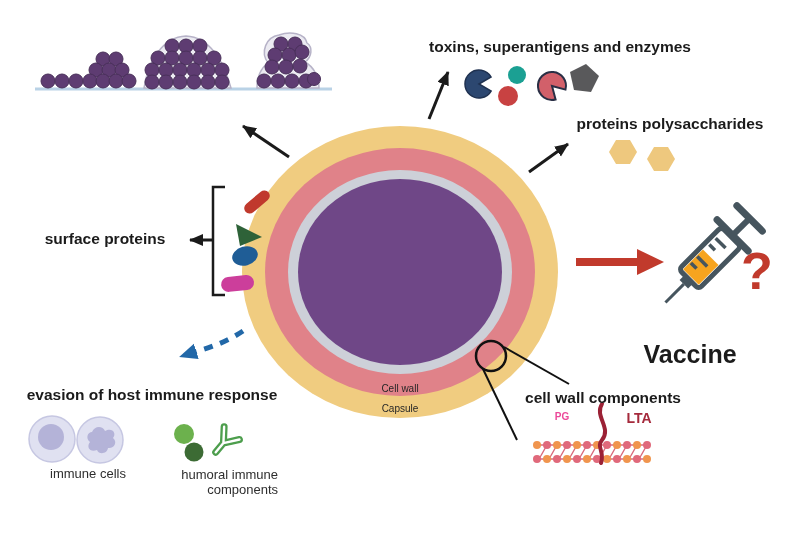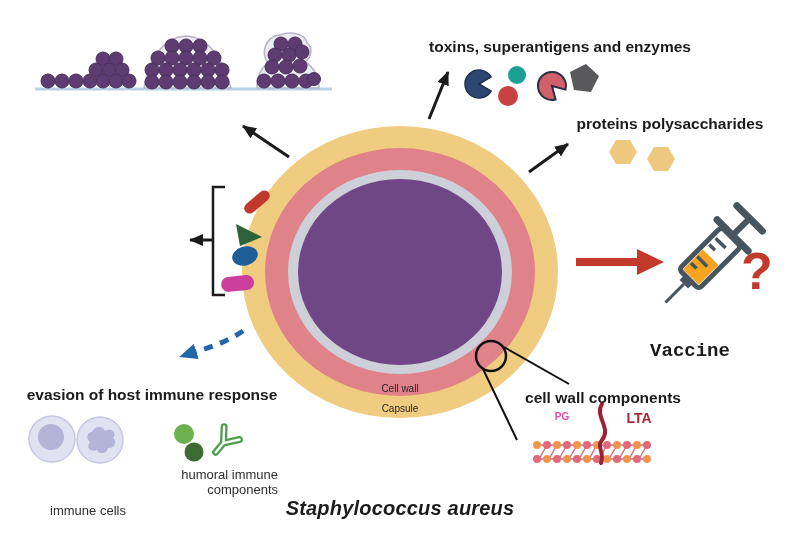--- a/index.html
+++ b/index.html
@@ -8,21 +8,21 @@
     font-family:"Liberation Sans","DejaVu Sans",sans-serif;color:#1b1b1b;
   }
   .scene svg{position:absolute;left:0;top:0;}
   .lbl{position:absolute;transform:translateX(-50%);white-space:nowrap;
        font-weight:700;font-size:15.5px;color:#1b1b1b;text-align:center;line-height:1.1;}
   .lbl.small{font-weight:400;font-size:13px;color:#2e2e2e;}
   .lbl.wrap{white-space:normal;width:130px;line-height:1.18;}
   .lbl.ring{font-weight:400;font-size:10px;color:#262626;}
   .lbl.pg{color:#ec4899;font-size:10px;}
   .lbl.lta{color:#a52a3c;font-size:14px;}
-  .lbl.vaccine{font-size:19px;font-family:Liberation Mono, monospace;}
+  .lbl.vaccine{font-size:25px;}
   .lbl.qmark{font-size:52px;color:#c13a2c;font-weight:800;}
   .lbl.title{font-size:20px;font-style:italic;letter-spacing:0.2px;}
 </style>
 </head>
 <body>
 
 <div class="scene">
 
 <svg width="800" height="541" viewBox="0 0 800 541">
   <defs>
@@ -211,25 +211,25 @@
     <line x1="700" y1="249" x2="708" y2="249" stroke="#46555e" stroke-width="3.5"></line>
     <line x1="700" y1="266" x2="714" y2="266" stroke="#46555e" stroke-width="3.5"></line>
     <line x1="700" y1="275" x2="708" y2="275" stroke="#46555e" stroke-width="3.5"></line>
     <rect x="704" y="288" width="12" height="7" fill="#46555e"></rect>
     <line x1="710" y1="295" x2="710" y2="321" stroke="#46555e" stroke-width="3"></line>
   </g>
 </svg>
 
 <div class="lbl" style="left:560px;top:38px;">toxins, superantigens and enzymes</div>
 <div class="lbl" style="left:670px;top:115px;">proteins polysaccharides</div>
+<div class="lbl" style="left:105px;top:230px;">surface proteins</div>
 <div class="lbl" style="left:152px;top:386px;">evasion of host immune response</div>
-<div class="lbl small" style="left:88px;top:467px;margin-top:37px;">immune cells</div>
+<div class="lbl small" style="left:88px;top:467px;">immune cells</div>
 <div class="lbl small wrap" style="left:213px;top:467px;text-align:right;">humoral immune components</div>
 <div class="lbl ring" style="left:400px;top:383px;">Cell wall</div>
 <div class="lbl ring" style="left:400px;top:403px;">Capsule</div>
 <div class="lbl" style="left:603px;top:389px;">cell wall components</div>
 <div class="lbl pg" style="left:562px;top:411px;">PG</div>
 <div class="lbl lta" style="left:639px;top:411px;">LTA</div>
 <div class="lbl vaccine" style="left:690px;top:341px;">Vaccine</div>
 <div class="lbl qmark" style="left:757px;top:243px;">?</div>
-<div class="lbl title" style="left:400px;top:497px;">Staphylococcus aureus</div>
 
 </div>
 
 </body></html>

